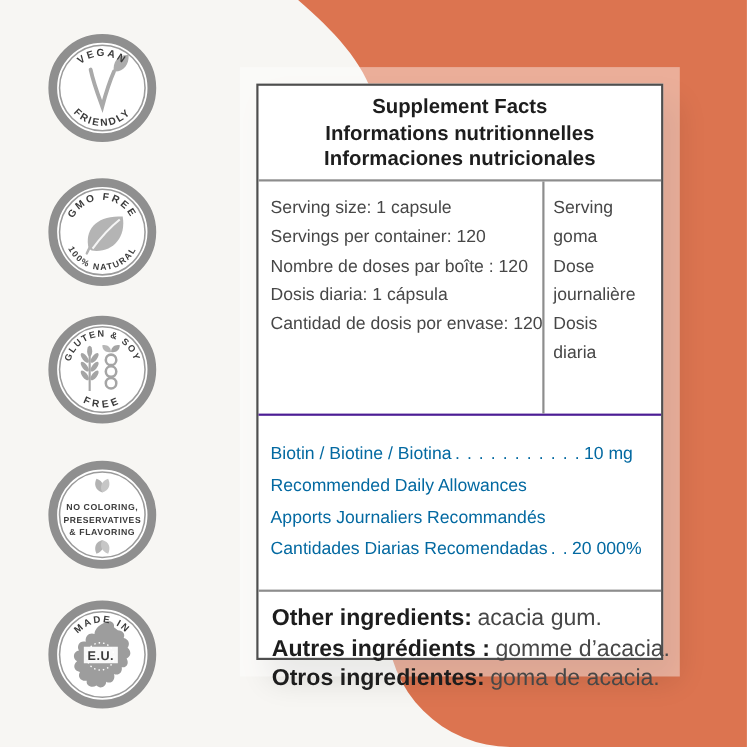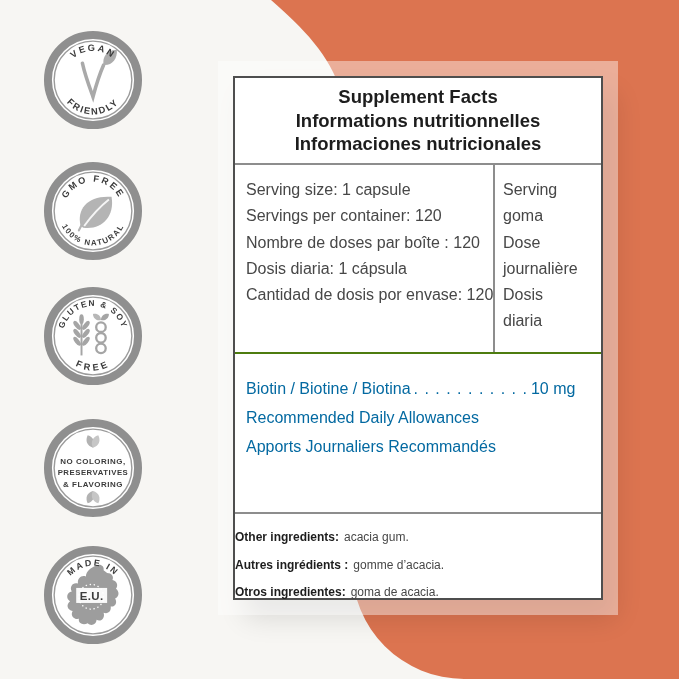--- a/index.html
+++ b/index.html
@@ -17,29 +17,29 @@
   .card{
     position:absolute;left:233px;top:76px;width:370px;height:524px;
     box-sizing:border-box;background:#ffffff;border:2px solid #4e4e4e;
     box-shadow:0 0 0 15px rgba(255,255,255,0.42), 12px 18px 26px rgba(0,0,0,0.12);
   }
   .hdr{
     height:87px;box-sizing:border-box;border-bottom:2px solid #8d8d8d;
     display:flex;flex-direction:column;justify-content:center;text-align:center;
     font-weight:700;font-size:18.5px;line-height:23.5px;color:#1d1d1d;align-items:center;
   }
-  .serving{display:flex;height:189px;box-sizing:border-box;border-bottom:2px solid #4d7c0f}
+  .serving{display:flex;height:213px;box-sizing:border-box;border-bottom:2px solid #4c1d95}
   .s-left{width:260px;box-sizing:border-box;padding:12px 0 0 11px;border-right:2px solid #8d8d8d}
   .s-right{flex:1;padding:12px 0 0 8px}
   .s-left div,.s-right div{font-size:16px;line-height:26.3px;color:#474747;white-space:nowrap}
   .nutrient{height:160px;box-sizing:border-box;border-bottom:2px solid #8d8d8d;
     padding:20px 11px 0 11px;font-size:16px;color:#0369a1}
   .nutrient .ln{line-height:29px;white-space:nowrap}
   .nutrient .dots{margin:0 3px;letter-spacing:1px}
-  .other{padding:10px 11px 0 0;font-size:12px}
+  .other{padding:10px 11px 0 12px;font-size:21px}
   .other .ln{line-height:27.5px;white-space:nowrap}
   .other .lbl{font-weight:700;color:#1d1d1d;margin-right:5px}
   .other .val{color:#474747}
 </style>
 </head>
 <body>
 
 <svg class="bg-svg" viewBox="0 0 679 679" aria-hidden="true">
   <path d="M 271 0 C 303 28 330 55 341 92 C 347 112 351 135 351 160 L 352 567 A 112 112 0 0 0 464 679 L 679 679 L 679 0 Z" fill="#dc7450"></path>
 </svg>
@@ -154,20 +154,23 @@
       <div>diaria</div>
     </div>
   </div>
 
   <div class="nutrient">
     <div class="ln">
       <span>Biotin / Biotine / Biotina</span><span class="dots">. . . . . . . . . . .</span><span>10 mg</span>
     </div>
     <div class="ln">Recommended Daily Allowances</div>
     <div class="ln">Apports Journaliers Recommandés</div>
+    <div class="ln">
+      <span>Cantidades Diarias Recomendadas</span><span class="dots">. .</span><span>20 000%</span>
+    </div>
   </div>
 
   <div class="other">
     <div class="ln">
       <span class="lbl">Other ingredients:</span><span class="val">acacia gum.</span>
     </div>
     <div class="ln">
       <span class="lbl">Autres ingrédients :</span><span class="val">gomme d’acacia.</span>
     </div>
     <div class="ln">

